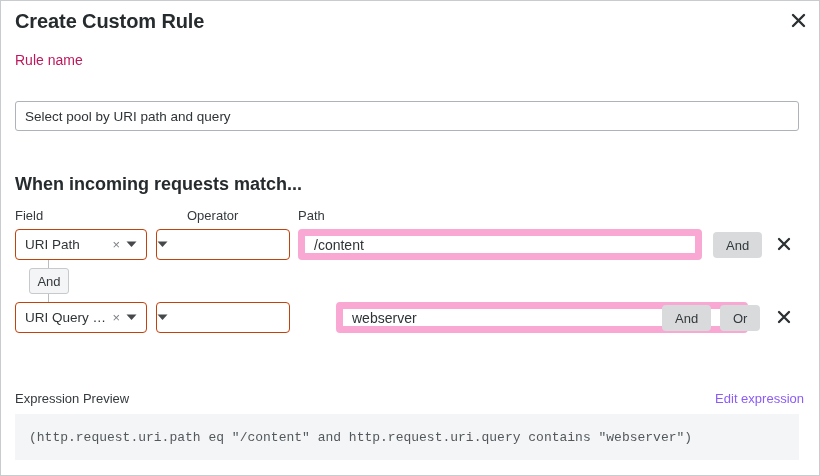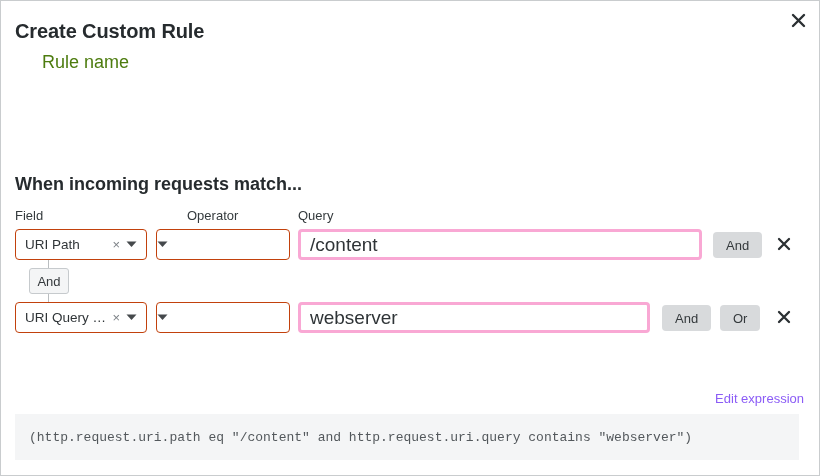--- a/index.html
+++ b/index.html
@@ -23,21 +23,20 @@
 
   
   .modal-title {
     position: absolute;
     left: 14px;
     top: 9px;
     font-size: 20px;
     font-weight: bold;
     color: #262b2e;
     letter-spacing: -0.1px;
-    margin-top: 10px;
   }
   .close-btn {
     position: absolute;
     right: 9px;
     top: 7px;
     width: 24px;
     height: 24px;
     display: flex;
     align-items: center;
     justify-content: center;
@@ -46,23 +45,22 @@
     border: none;
     padding: 0;
   }
   .close-btn svg { display: block; }
 
   
   .rule-name-label {
     position: absolute;
     left: 14px;
     top: 51px;
-    font-size: 18px;
-    color: #4d7c0f;
-    margin-left: 27px;
+    font-size: 14px;
+    color: #be185d;
   }
   .rule-name-help {
     position: absolute;
     left: 14px;
     top: 74px;
     font-size: 13px;
     color: #8a8f94;
   }
   .rule-name-input {
     position: absolute;
@@ -144,31 +142,31 @@
     display: flex;
     align-items: center;
     cursor: pointer;
   }
 
   .value-input {
     position: absolute;
     left: 297px;
     height: 31px;
     box-sizing: border-box;
-    border: 3px solid #f9a8d4;
+    border: 7px solid #f9a8d4;
     border-radius: 4px;
     background: #fff;
     font-family: "Liberation Sans", sans-serif;
-    font-size: 19px;
+    font-size: 14px;
     color: #2f3437;
     padding: 0 9px;
     outline: none;
   }
   .value-input.w0 { width: 404px; }
-  .value-input.w1 { width: 352px; }
+  .value-input.w1 { width: 412px; margin-left: 38px; }
 
   .logic-btn {
     position: absolute;
     height: 26px;
     top: 3px;
     box-sizing: border-box;
     background: #d8dadc;
     border: none;
     border-radius: 4px;
     font-family: "Liberation Sans", sans-serif;
@@ -281,26 +279,27 @@
   <div class="modal-title">Create Custom Rule</div>
   <button class="close-btn">
     <span>
       <svg width="15" height="15" viewBox="0 0 15 15">
         <path d="M2 2 L13 13 M13 2 L2 13" stroke="#2b3033" stroke-width="2.4" stroke-linecap="round"></path>
       </svg>
     </span>
   </button>
 
   <div class="rule-name-label">Rule name</div>
+  <input class="rule-name-input" type="text" value="Select pool by URI path and query" style="">
 
   <div class="section-heading">When incoming requests match...</div>
 
   <div class="col-label field">Field</div>
   <div class="col-label operator">Operator</div>
-  <div class="col-label value">Query</div>
+  <div class="col-label value">Path</div>
 
   <div class="cond-row r0">
     <div class="select-box field-sel">
       <span class="select-text">URI Path</span>
       <span class="clear-x">×</span>
       <span class="caret">
         <svg width="11" height="7" viewBox="0 0 11 7">
             <path d="M0.5 0.5 L5.5 6 L10.5 0.5 Z" fill="#45494c"></path>
           </svg>
       </span>
@@ -351,18 +350,19 @@
     <button class="logic-btn" style="left:719px;">Or</button>
     <button class="row-delete">
       <span>
         <svg width="14" height="14" viewBox="0 0 14 14">
           <path d="M2 2 L12 12 M12 2 L2 12" stroke="#2b3033" stroke-width="2.3" stroke-linecap="round"></path>
         </svg>
       </span>
     </button>
   </div>
 
+  <div class="expr-label">Expression Preview</div>
   <a class="expr-edit-link">Edit expression</a>
   <div class="expr-box">
     <span class="expr-code">(http.request.uri.path eq "/content" and http.request.uri.query contains "webserver")</span>
   </div>
 
 </div>
 
 </body></html>

